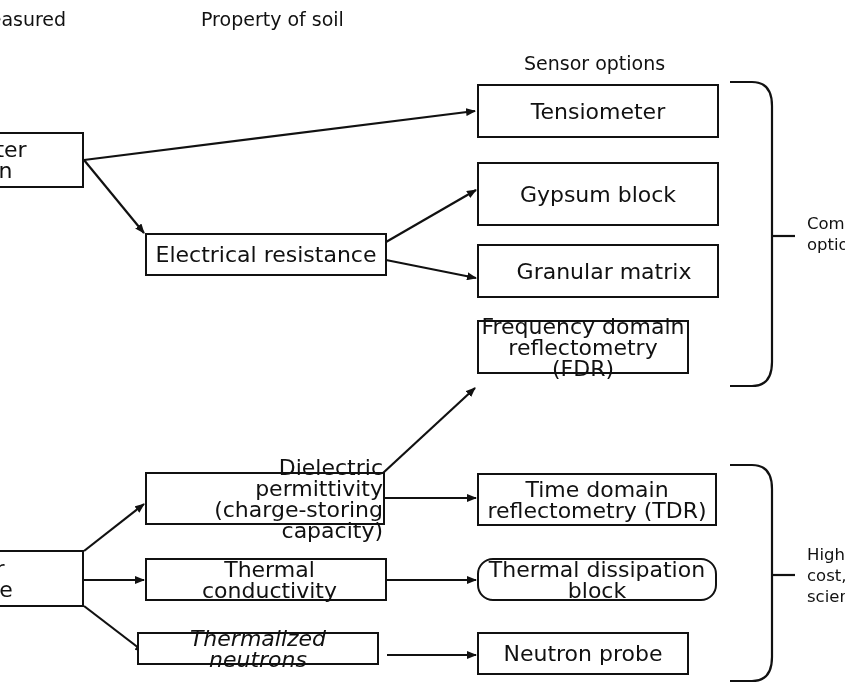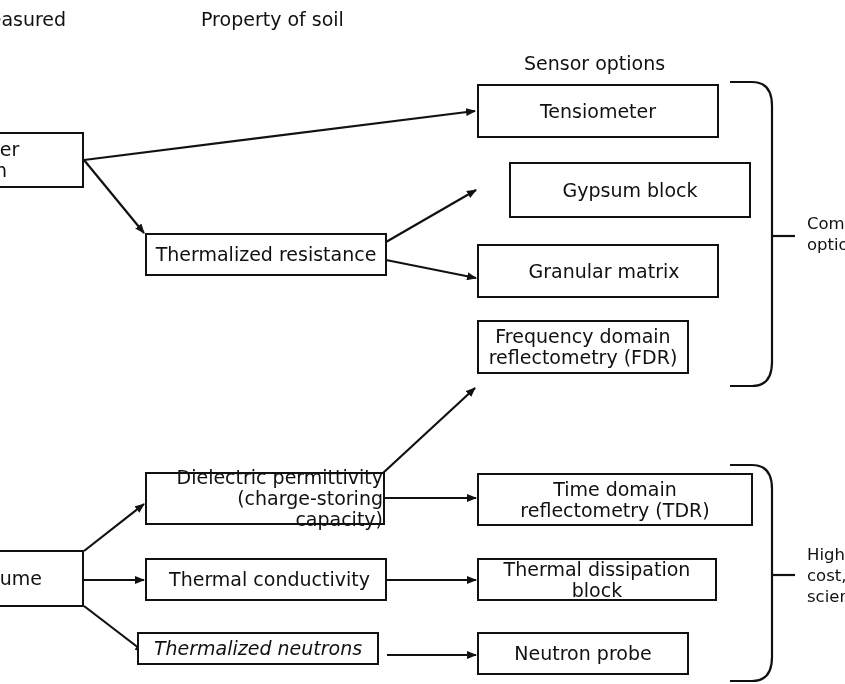--- a/index.html
+++ b/index.html
@@ -2,21 +2,21 @@
 <html><head>
   <meta charset="utf-8">
   <style>
     html, body { margin: 0; padding: 0; background: #ffffff; }
     body { width: 845px; height: 684px; overflow: hidden; position: relative;
            font-family: "DejaVu Sans", "Liberation Sans", sans-serif; color: #111; }
     #canvas { position: absolute; left: 0; top: 0; width: 845px; height: 684px; }
     .hdr { position: absolute; top: 8px; font-size: 19px; white-space: nowrap; }
     .box { position: absolute; border: 2px solid #111; box-sizing: border-box; background: #fff;
            display: flex; align-items: center; justify-content: center; text-align: center;
-           font-size: 19px; line-height: 21px; white-space: pre-line; }
+           font-size: 22px; line-height: 21px; white-space: pre-line; }
     .side { position: absolute; font-size: 16.5px; line-height: 21px; white-space: pre-line; }
     svg line, svg path { stroke: #111; stroke-width: 2.2; fill: none; }
   </style>
 </head>
 <body>
 
 <svg id="canvas" viewBox="0 0 845 684">
   <defs>
     <marker id="ah" markerWidth="10" markerHeight="8" refX="9" refY="4" orient="auto" markerUnits="userSpaceOnUse">
       <path d="M0,0 L10,4 L0,8 Z" style="fill:#111;stroke:none"></path>
@@ -51,33 +51,33 @@
   <line x1="772" y1="575" x2="795" y2="575"></line>
 </svg>
 
 <div class="hdr" style="left:-106px;">What is measured</div>
 <div class="hdr" style="left:201px;">Property of soil</div>
 <div class="hdr" style="left:524px;margin-top:44px;">Sensor options</div>
 
 <div class="box" style="left:-100px; top:132px; width:184px; height:56px; justify-content:flex-end; padding-right:40px;">Soil water tension</div>
 <div class="box" style="left:-100px; top:550px; width:184px; height:57px; justify-content:flex-end; padding-right:40px;">Water volume</div>
 
-<div class="box" style="left:145px; top:233px; width:242px; height:43px;">Thermalized resistance</div>
+<div class="box" style="left:145px; top:233px; width:242px; height:43px;">Electrical resistance</div>
 <div class="box" style="left:145px; top:472px; width:240px; height:53px;text-align:right;">Dielectric permittivity
 (charge-storing capacity)</div>
 <div class="box" style="left:145px; top:558px; width:242px; height:43px;padding-left:7px;">Thermal conductivity</div>
 <div class="box" style="left:137px; top:632px; width:242px; height:33px;font-style:italic;">Thermalized neutrons</div>
 
 <div class="box" style="left:477px; top:84px; width:242px; height:54px;">Tensiometer</div>
-<div class="box" style="left:477px; top:162px; width:242px; height:56px;margin-left:32px;">Gypsum block</div>
+<div class="box" style="left:477px; top:162px; width:242px; height:64px;">Gypsum block</div>
 <div class="box" style="left:477px; top:244px; width:242px; height:54px;padding-left:12px;">Granular matrix</div>
 <div class="box" style="left:477px; top:320px; width:212px; height:54px;">Frequency domain
 reflectometry (FDR)</div>
-<div class="box" style="left:477px; top:473px; width:276px; height:53px;">Time domain
+<div class="box" style="left:477px; top:473px; width:240px; height:53px;">Time domain
 reflectometry (TDR)</div>
-<div class="box" style="left:477px; top:558px; width:240px; height:43px;">Thermal dissipation block</div>
+<div class="box" style="left:477px; top:558px; width:240px; height:43px;border-radius:16px;">Thermal dissipation block</div>
 <div class="box" style="left:477px; top:632px; width:212px; height:43px;">Neutron probe</div>
 
 <div class="side" style="left:807px; top:213px;">Common
 options</div>
 <div class="side" style="left:807px; top:544px;">Higher
 cost,
 science</div>
 
 </body></html>

